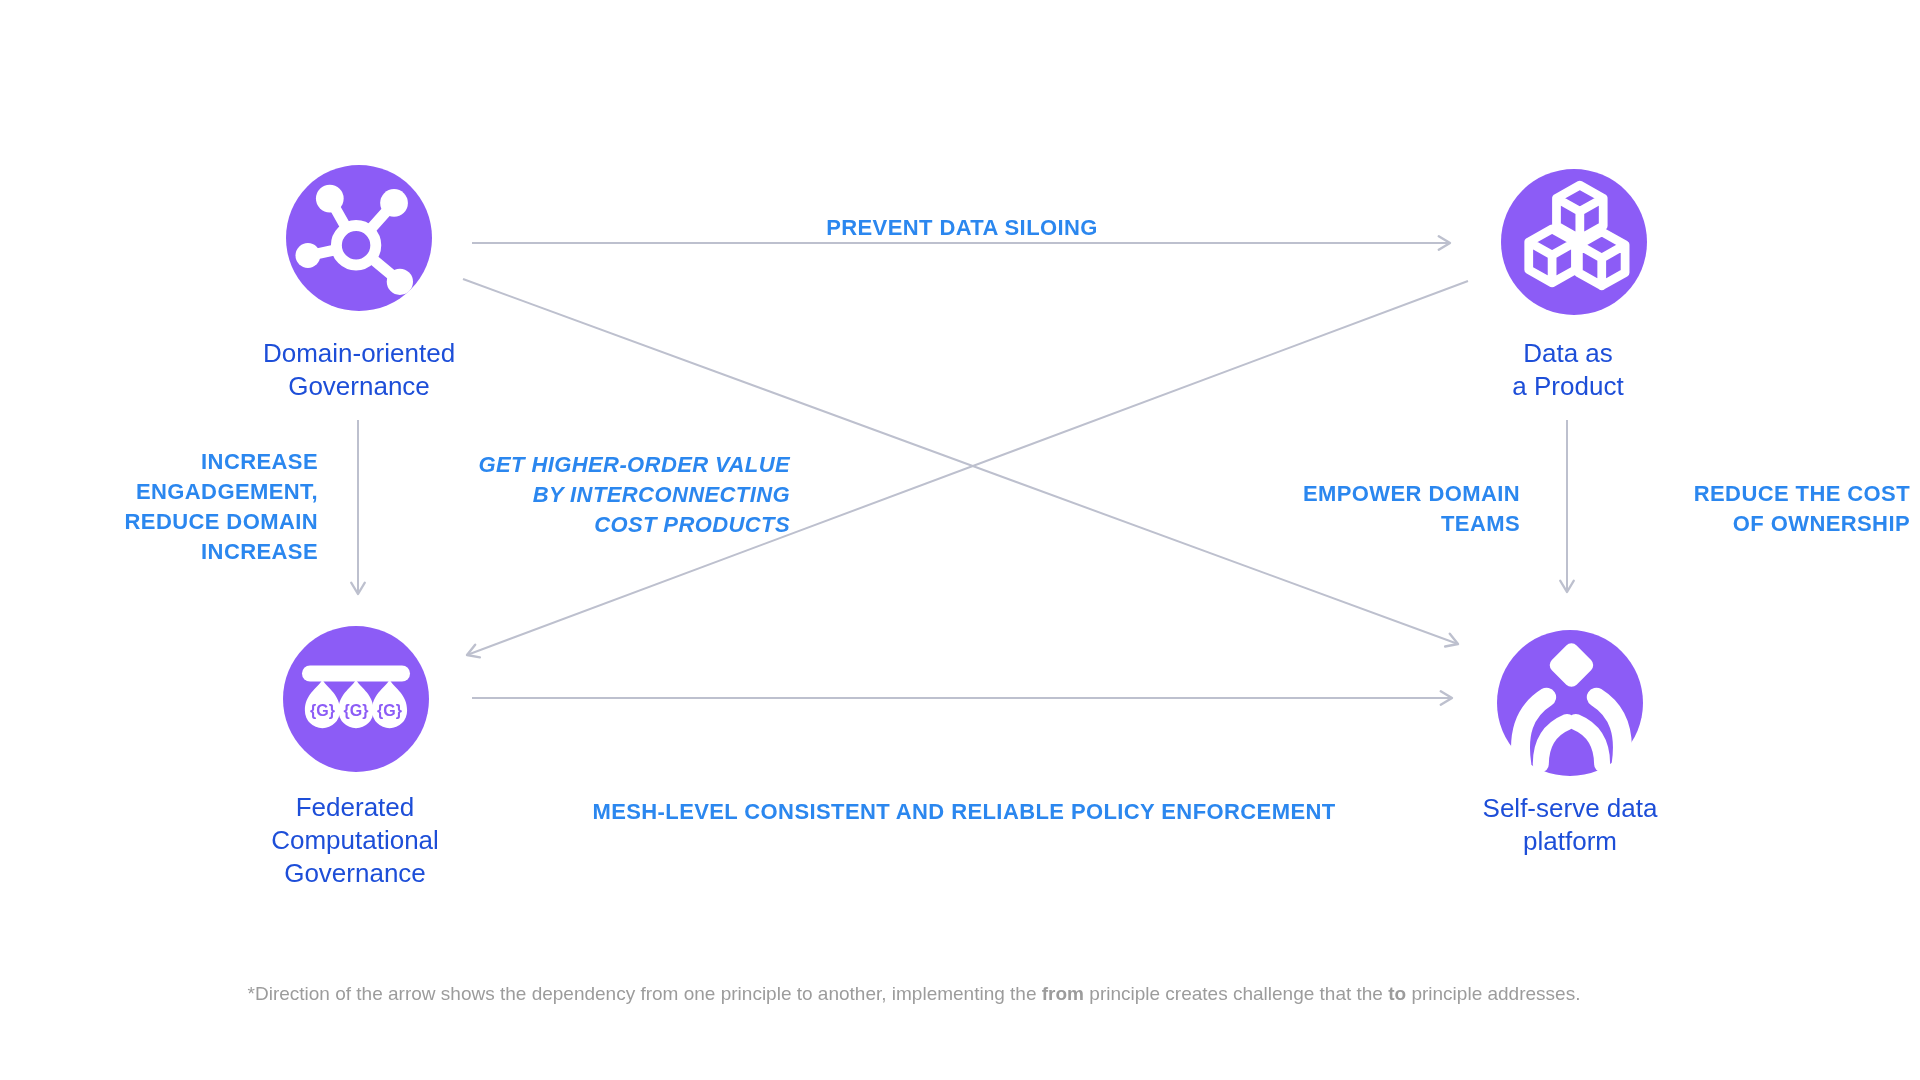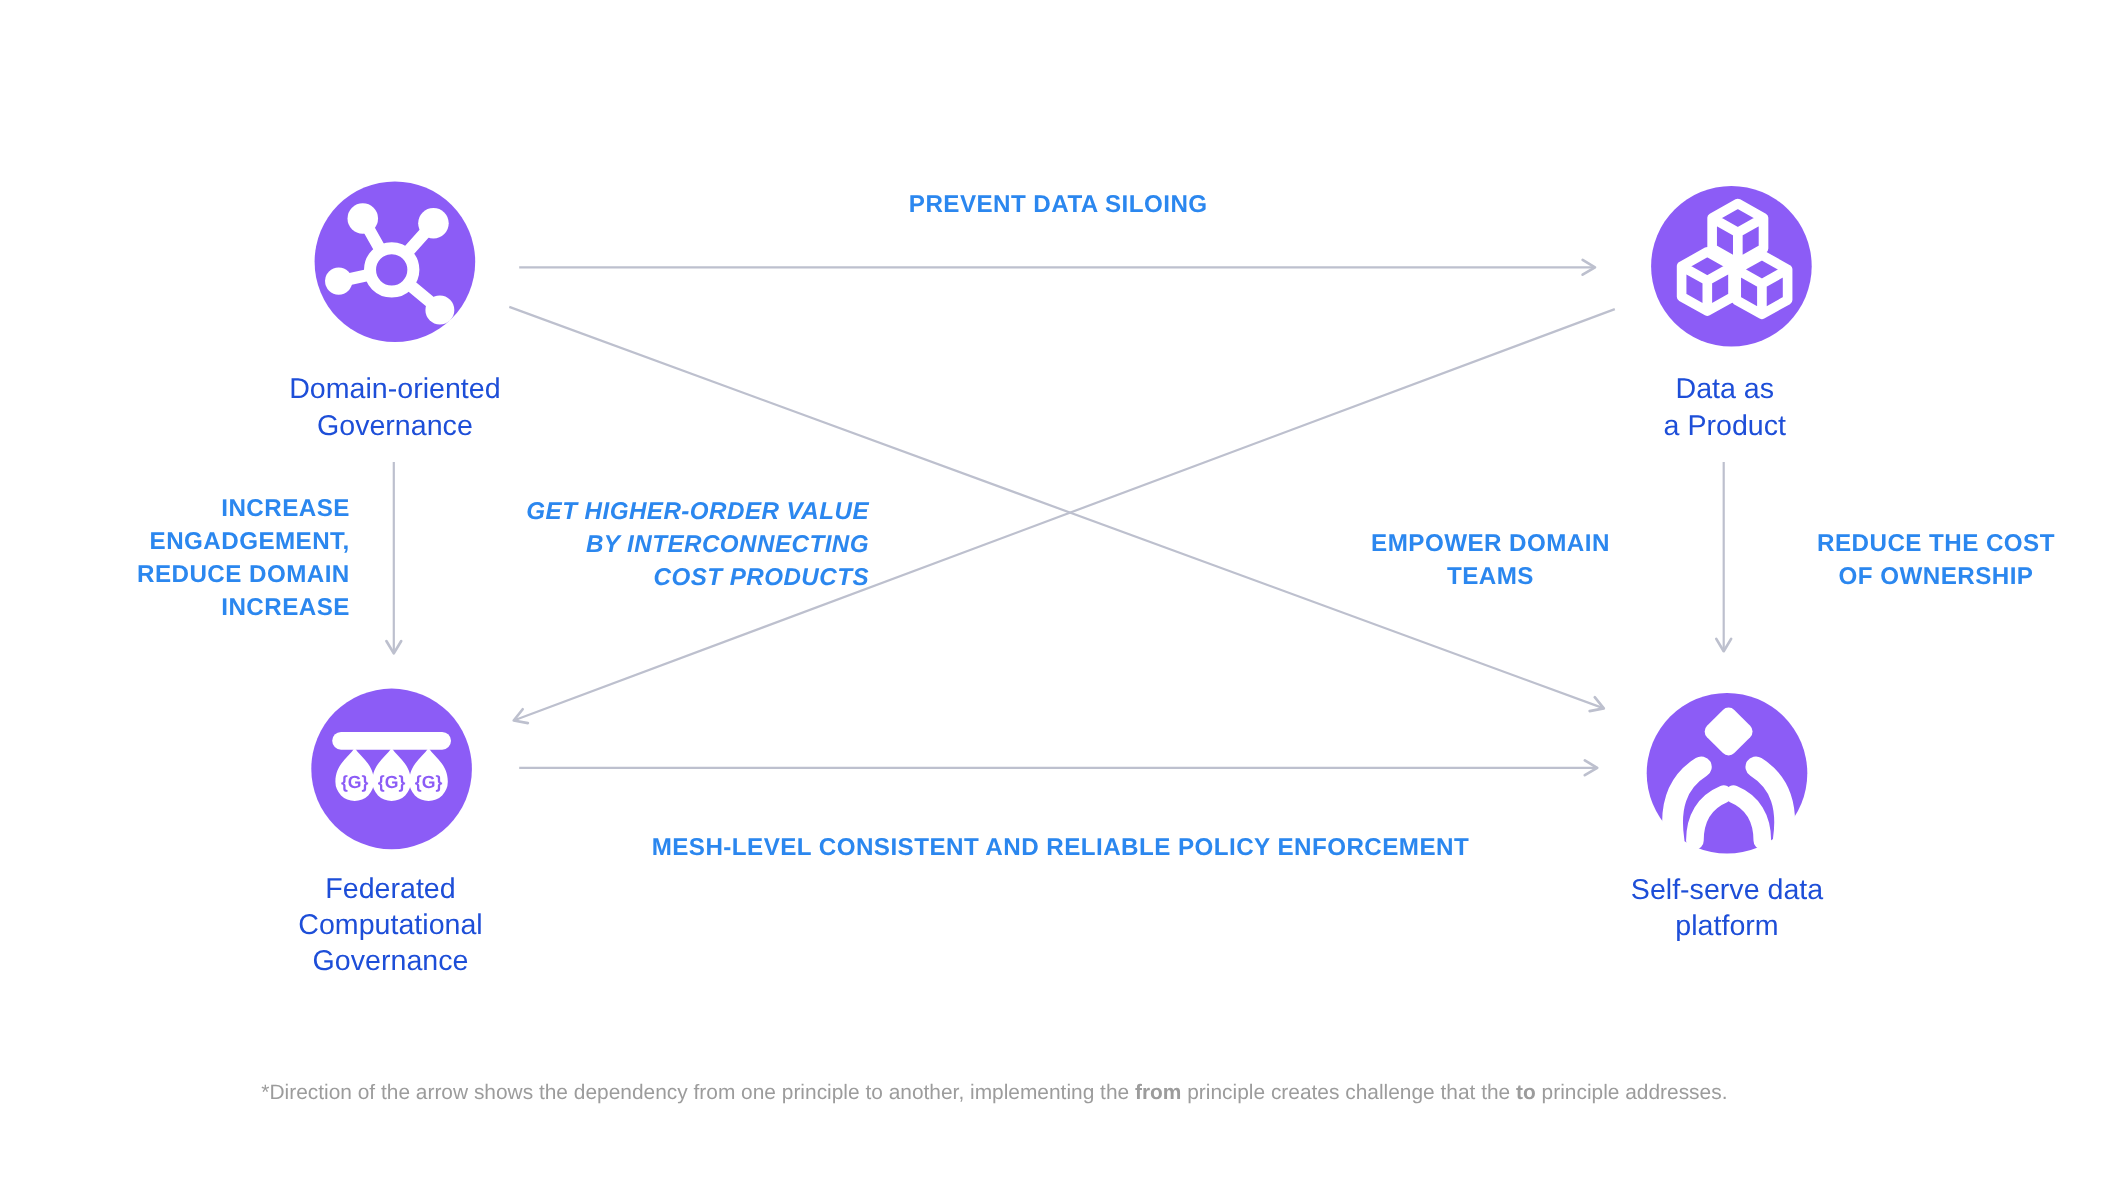--- a/index.html
+++ b/index.html
@@ -7,25 +7,25 @@
   .canvas{position:relative;width:1920px;height:1080px;background:#ffffff;overflow:hidden;}
   .arrows{position:absolute;left:0;top:0;width:1920px;height:1080px;}
 
   .node{position:absolute;}
   .icon-circle{position:absolute;width:146px;height:146px;border-radius:50%;background:#8c5cf6;display:flex;align-items:center;justify-content:center;}
   .icon-circle svg{width:146px;height:146px;display:block;}
 
   .node-label{position:absolute;width:400px;text-align:center;color:#1d4ed8;font-size:26px;line-height:33px;font-weight:400;}
 
   .edge-label{position:absolute;color:#2b87ef;font-weight:700;font-size:22px;line-height:30px;letter-spacing:0.4px;}
-  .edge-label.center{text-align:center;}
+  .edge-label.center{text-align:center;margin-top:42px;}
   .edge-label.right{text-align:right;}
-  .edge-label.left{text-align:center;}
+  .edge-label.left{text-align:right;}
 
-  .footnote{position:absolute;left:2px;top:982px;width:1804px;text-align:center;color:#9c9c9c;font-size:19px;line-height:24px;}
+  .footnote{position:absolute;left:12px;top:982px;width:1804px;text-align:center;color:#9c9c9c;font-size:19px;line-height:24px;}
   .footnote b{font-weight:700;color:#9c9c9c;}
 </style>
 </head>
 <body>
 
 <div class="canvas">
 
   <svg class="arrows" viewBox="0 0 1920 1080">
     <defs>
       <marker id="arrowhead" viewBox="0 0 12 12" refX="9.5" refY="6" markerWidth="9" markerHeight="9" orient="auto-start-reverse" markerUnits="strokeWidth">

